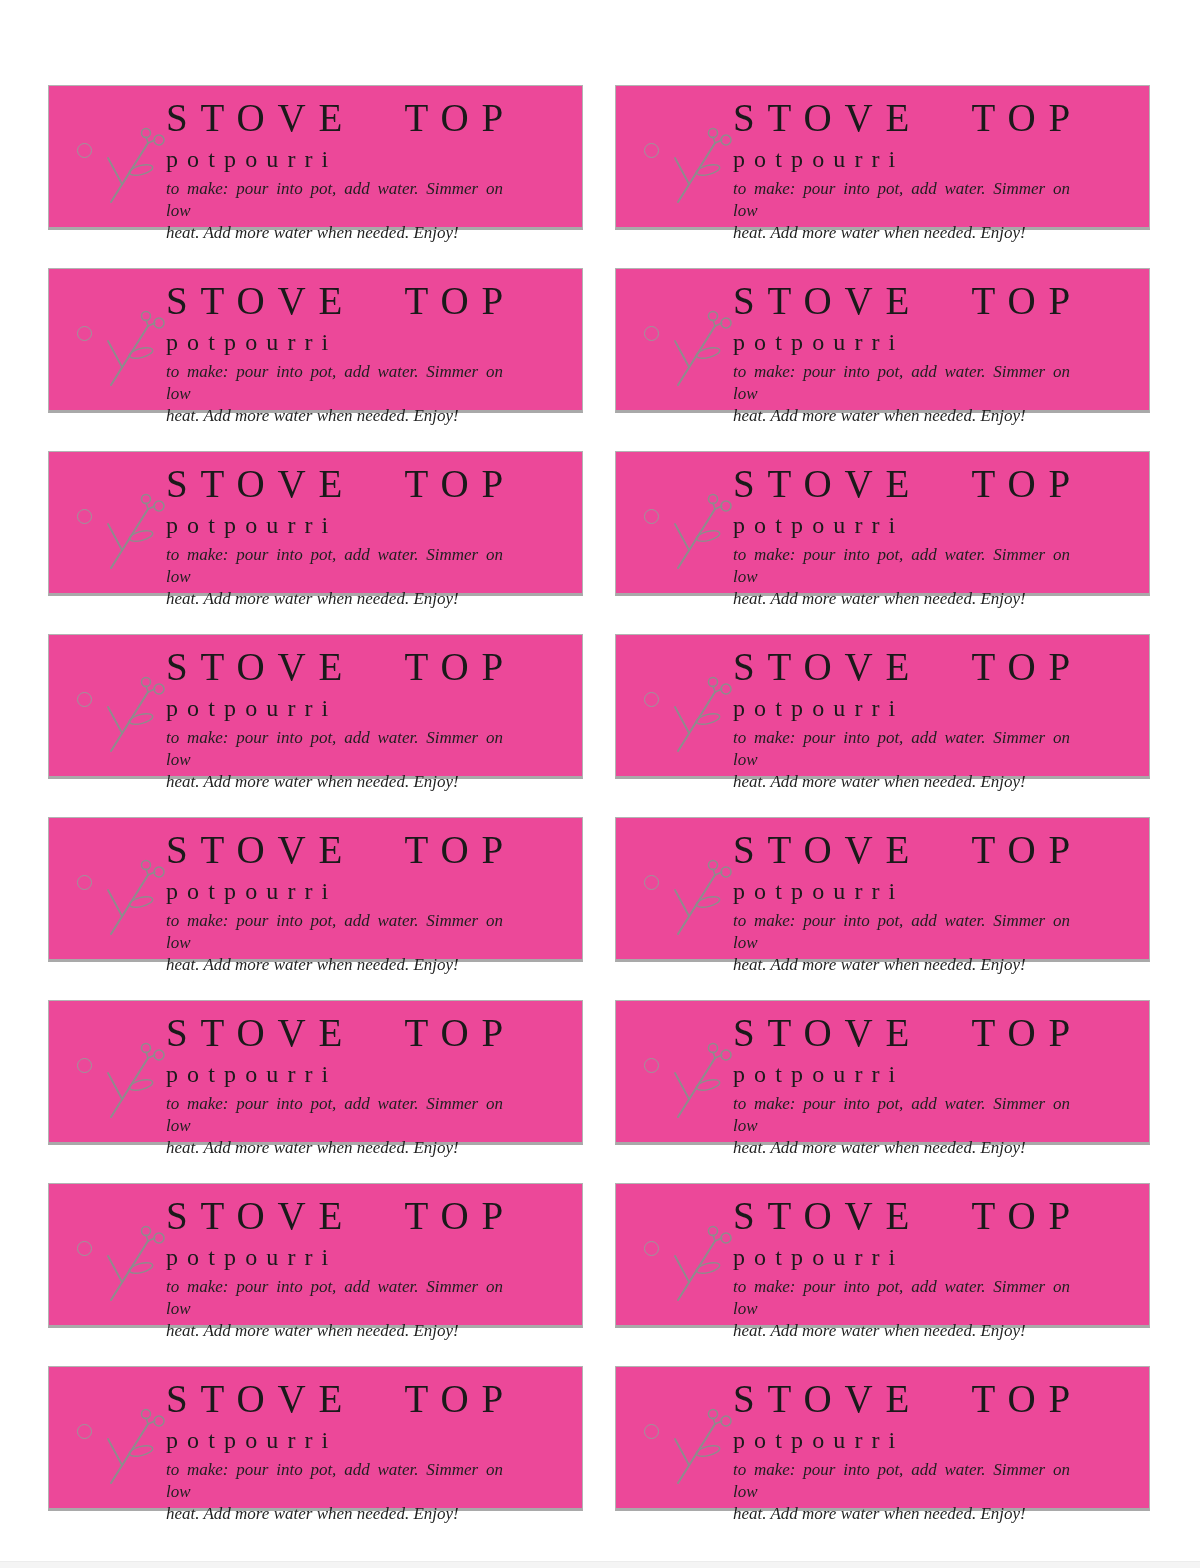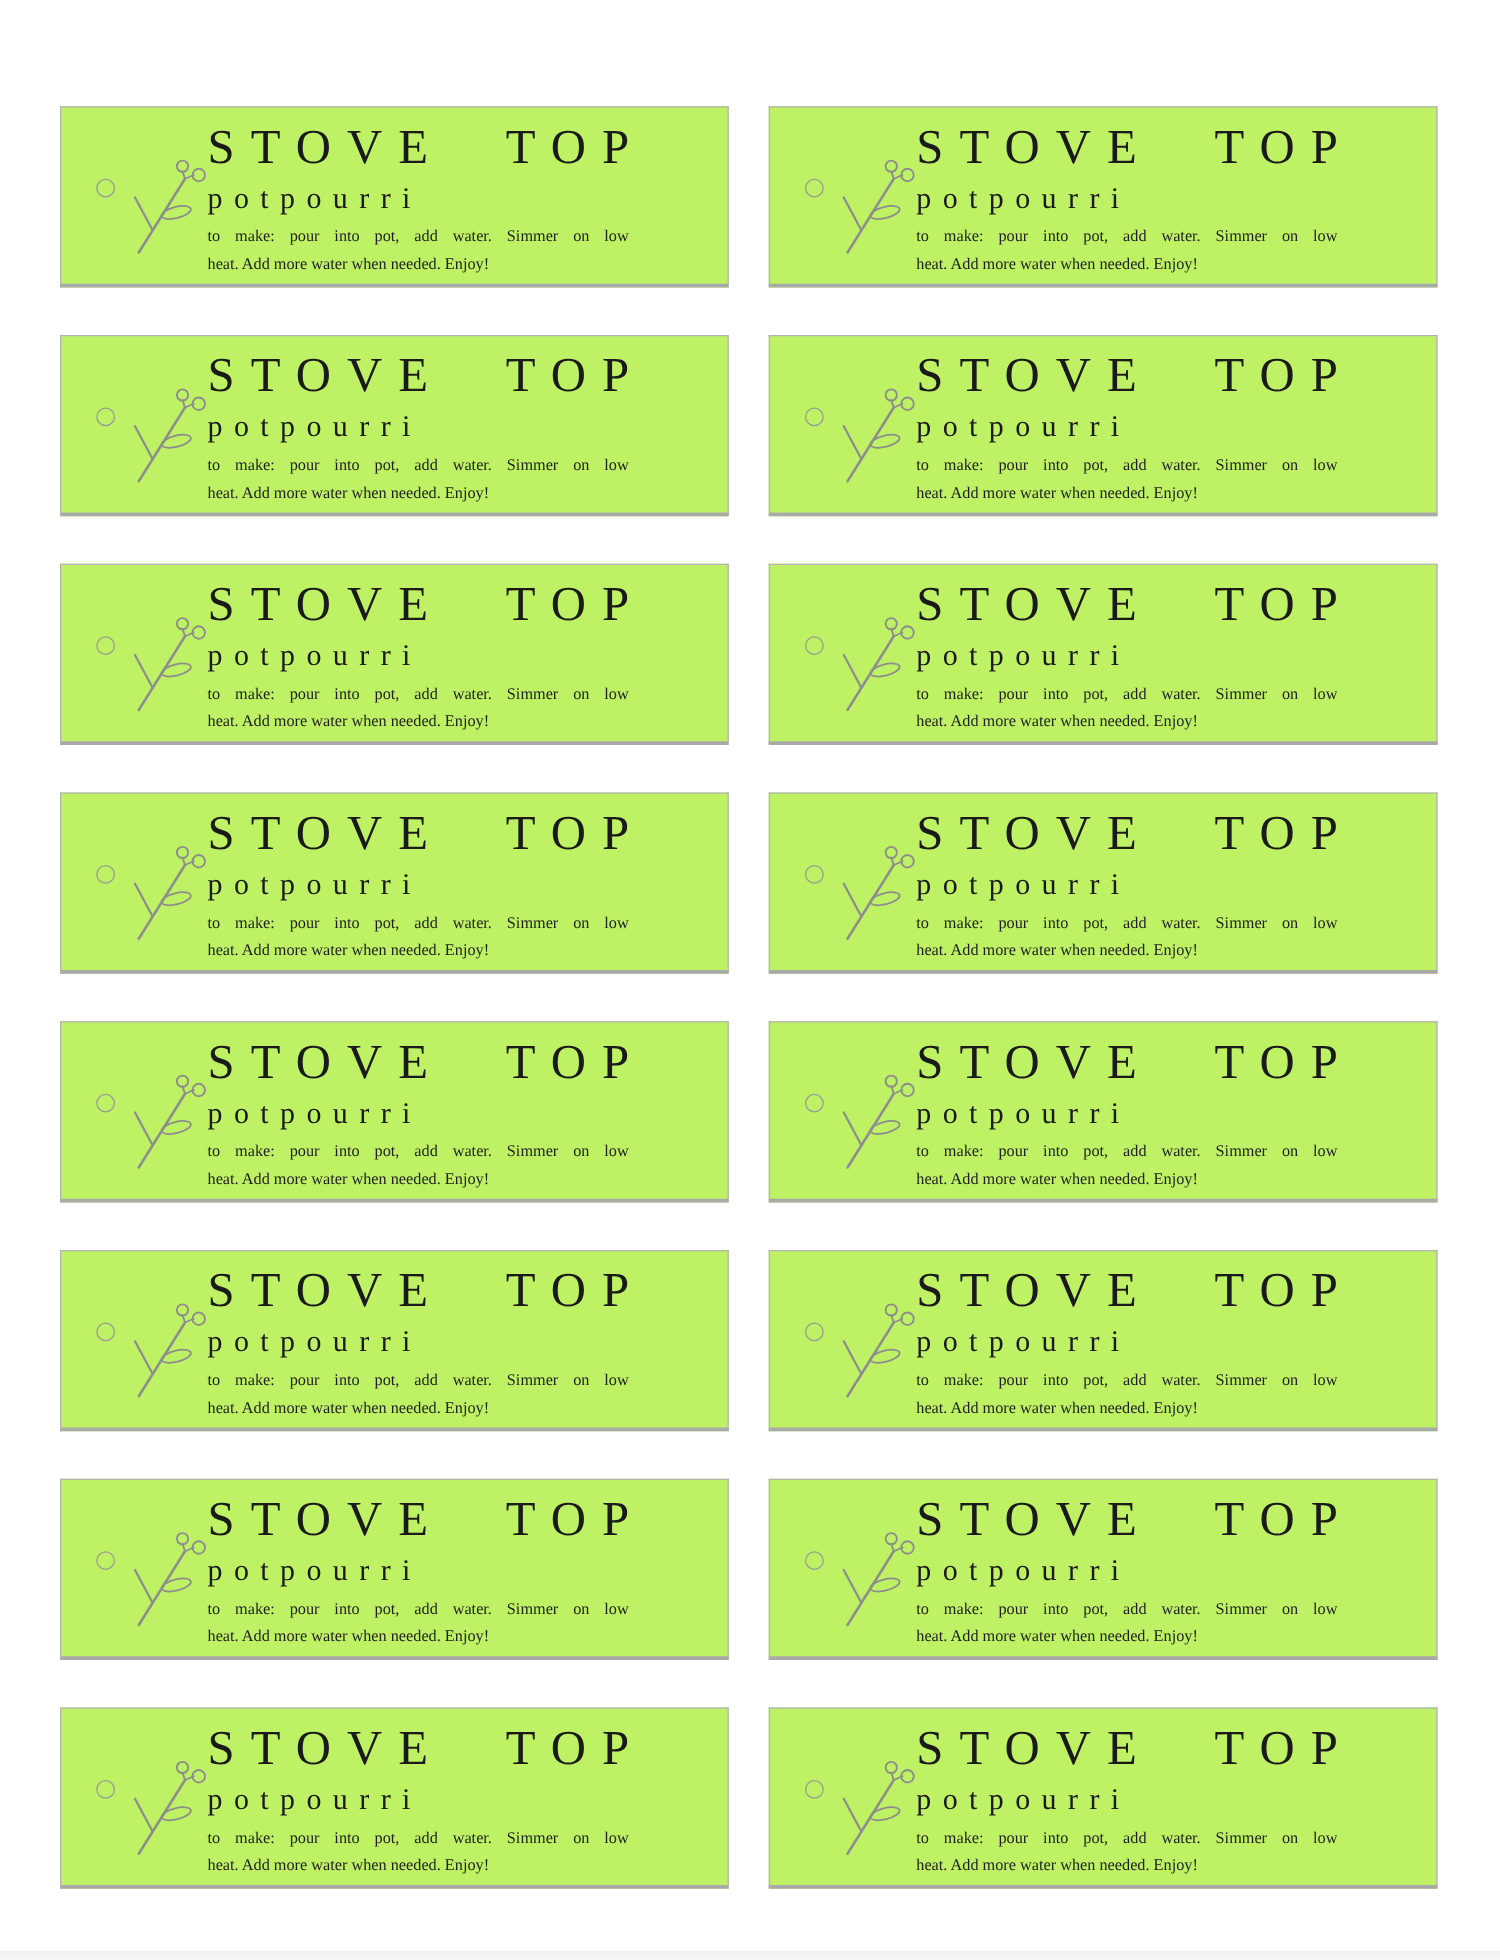--- a/index.html
+++ b/index.html
@@ -21,21 +21,21 @@
     top: 85px;
     display: grid;
     grid-template-columns: repeat(2, 535px);
     grid-auto-rows: 145px;
     column-gap: 32px;
     row-gap: 38px;
   }
   .tag {
     position: relative;
     box-sizing: border-box;
-    background: #bef264;
+    background: #ec4899;
     border: 1px solid #b3b3b3;
     border-bottom: 3px solid #a9a9a9;
     color: #1a1a1a;
   }
   .hole {
     position: absolute;
     left: 28px;
     top: 57px;
     width: 13px;
     height: 13px;
@@ -65,21 +65,22 @@
     margin-top: 10px;
     font-size: 24px;
     line-height: 24px;
     letter-spacing: 0.38em;
     white-space: nowrap;
     color: #1a1a1a;
   }
   .instructions {
     margin-top: 7px;
     width: 337px;
-    font-size: 13px;
+    font-style: italic;
+    font-size: 17px;
     line-height: 22px;
     color: #1f1f1f;
   }
   .instr-line { display: block; }
   .instr-line.justified {
     text-align: justify;
     text-align-last: justify;
   }
   .bottom-strip {
     position: absolute;

